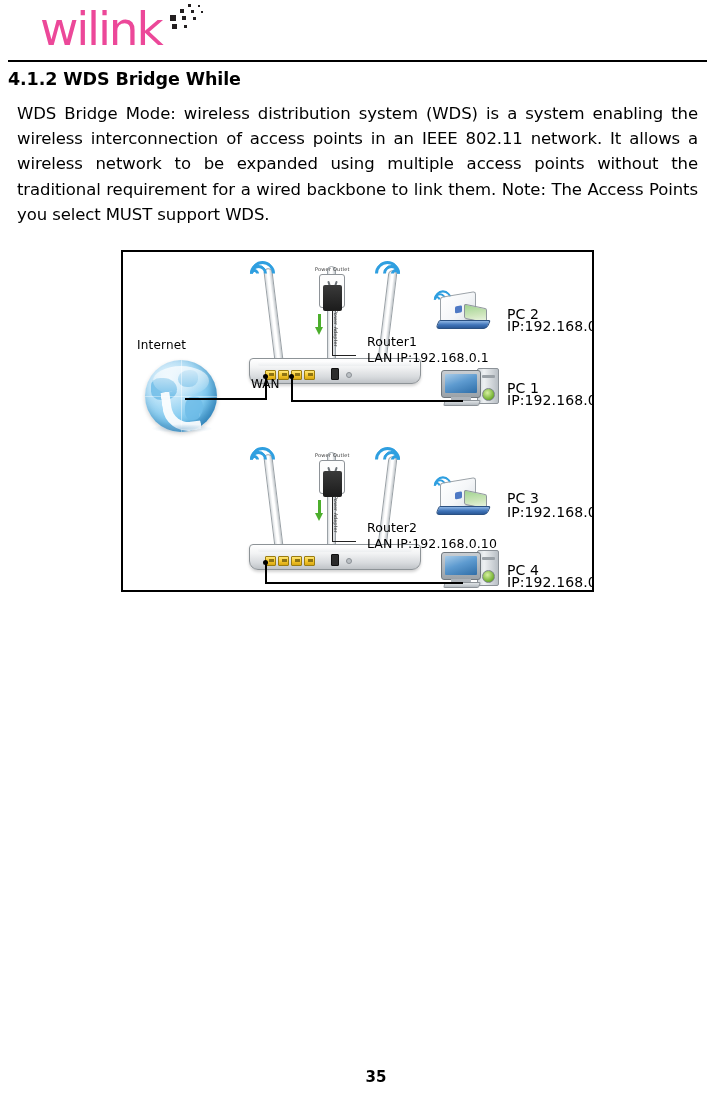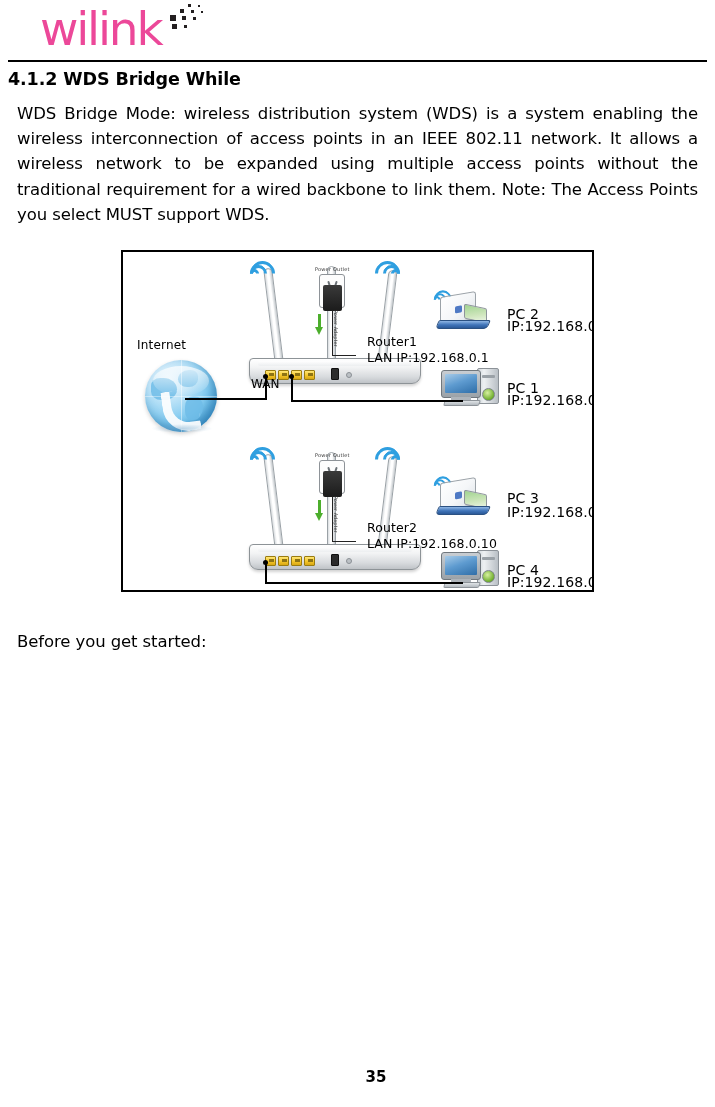--- a/index.html
+++ b/index.html
@@ -518,16 +518,15 @@
     <div class="dlabel" style="left:384px; top:324px;">IP:192.168.0.103</div>
 
     <div class="wdot" style="left:140px; top:308px;"></div>
     <div class="wire" style="left:142px; top:310px; width:2px; height:22px;"></div>
     <div class="wire" style="left:142px; top:330px; width:198px; height:2px;"></div>
 
   </div>
 </div>
 
 <div class="doc" style="top:620px;">
-  <p class="body nojustify">Before you get started:</p>
 </div>
 
 <div class="page-num">35</div>
 
 </body></html>

